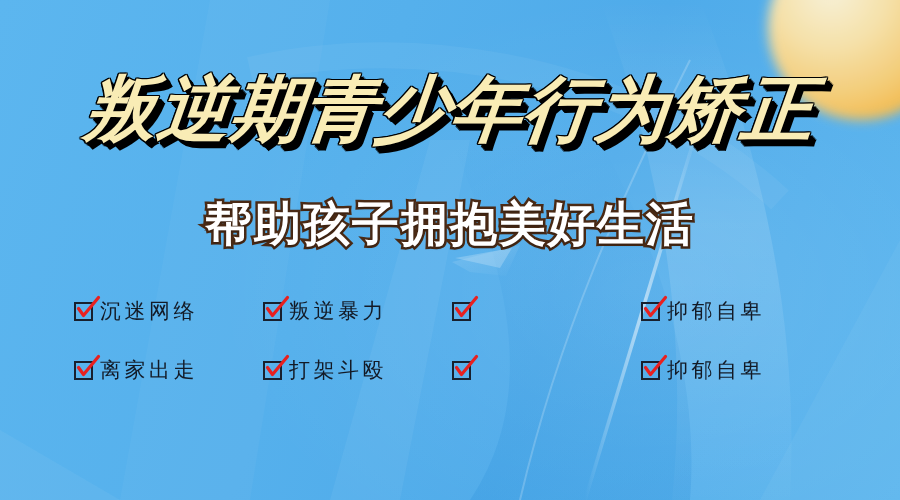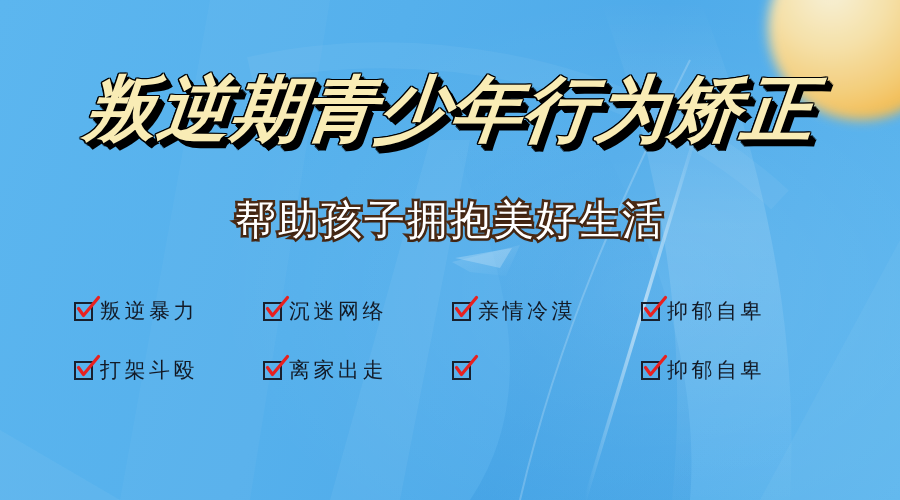--- a/index.html
+++ b/index.html
@@ -61,22 +61,22 @@
 
   
   .subtitle-wrap{
     position:absolute;
     top:196px;left:0;right:0;
     text-align:center;
   }
   .subtitle{
     display:inline-block;
     font-family:"DejaVu Sans","Liberation Sans",sans-serif;
-    font-size:41px;
-    font-weight:normal;
+    font-size:47px;
+    font-weight:bold;
     color:#ffffff;
     letter-spacing:2px;
     line-height:1.2;
     white-space:nowrap;
     -webkit-text-stroke:5px #4a2a15;
     paint-order:stroke fill;
     text-shadow:0 2px 2px rgba(0,0,0,0.22);
   }
 
   
@@ -182,74 +182,73 @@
   </div>
 
   <div class="checklist">
 
     <div class="check-item">
       <span class="cb">
         <svg viewBox="0 0 26 26" aria-hidden="true">
             <path d="M3.5 12.5 L8.5 19.5 L23.5 1.5" fill="none" stroke="#e8201f" stroke-width="3.2" stroke-linecap="round" stroke-linejoin="round"></path>
           </svg>
       </span>
+      <span class="check-label">沉迷网络</span>
+    </div>
+
+    <div class="check-item">
+      <span class="cb">
+        <svg viewBox="0 0 26 26" aria-hidden="true">
+            <path d="M3.5 12.5 L8.5 19.5 L23.5 1.5" fill="none" stroke="#e8201f" stroke-width="3.2" stroke-linecap="round" stroke-linejoin="round"></path>
+          </svg>
+      </span>
       <span class="check-label">叛逆暴力</span>
     </div>
 
     <div class="check-item">
       <span class="cb">
         <svg viewBox="0 0 26 26" aria-hidden="true">
             <path d="M3.5 12.5 L8.5 19.5 L23.5 1.5" fill="none" stroke="#e8201f" stroke-width="3.2" stroke-linecap="round" stroke-linejoin="round"></path>
           </svg>
       </span>
-      <span class="check-label">沉迷网络</span>
-    </div>
-
-    <div class="check-item">
-      <span class="cb">
-        <svg viewBox="0 0 26 26" aria-hidden="true">
-            <path d="M3.5 12.5 L8.5 19.5 L23.5 1.5" fill="none" stroke="#e8201f" stroke-width="3.2" stroke-linecap="round" stroke-linejoin="round"></path>
-          </svg>
-      </span>
-      <span class="check-label">亲情冷漠</span>
     </div>
 
     <div class="check-item">
       <span class="cb">
         <svg viewBox="0 0 26 26" aria-hidden="true">
             <path d="M3.5 12.5 L8.5 19.5 L23.5 1.5" fill="none" stroke="#e8201f" stroke-width="3.2" stroke-linecap="round" stroke-linejoin="round"></path>
           </svg>
       </span>
       <span class="check-label">抑郁自卑</span>
     </div>
 
     <div class="check-item">
       <span class="cb">
         <svg viewBox="0 0 26 26" aria-hidden="true">
             <path d="M3.5 12.5 L8.5 19.5 L23.5 1.5" fill="none" stroke="#e8201f" stroke-width="3.2" stroke-linecap="round" stroke-linejoin="round"></path>
           </svg>
       </span>
+      <span class="check-label">离家出走</span>
+    </div>
+
+    <div class="check-item">
+      <span class="cb">
+        <svg viewBox="0 0 26 26" aria-hidden="true">
+            <path d="M3.5 12.5 L8.5 19.5 L23.5 1.5" fill="none" stroke="#e8201f" stroke-width="3.2" stroke-linecap="round" stroke-linejoin="round"></path>
+          </svg>
+      </span>
       <span class="check-label">打架斗殴</span>
     </div>
 
     <div class="check-item">
       <span class="cb">
         <svg viewBox="0 0 26 26" aria-hidden="true">
             <path d="M3.5 12.5 L8.5 19.5 L23.5 1.5" fill="none" stroke="#e8201f" stroke-width="3.2" stroke-linecap="round" stroke-linejoin="round"></path>
           </svg>
       </span>
-      <span class="check-label">离家出走</span>
-    </div>
-
-    <div class="check-item">
-      <span class="cb">
-        <svg viewBox="0 0 26 26" aria-hidden="true">
-            <path d="M3.5 12.5 L8.5 19.5 L23.5 1.5" fill="none" stroke="#e8201f" stroke-width="3.2" stroke-linecap="round" stroke-linejoin="round"></path>
-          </svg>
-      </span>
     </div>
 
     <div class="check-item">
       <span class="cb">
         <svg viewBox="0 0 26 26" aria-hidden="true">
             <path d="M3.5 12.5 L8.5 19.5 L23.5 1.5" fill="none" stroke="#e8201f" stroke-width="3.2" stroke-linecap="round" stroke-linejoin="round"></path>
           </svg>
       </span>
       <span class="check-label">抑郁自卑</span>
     </div>

